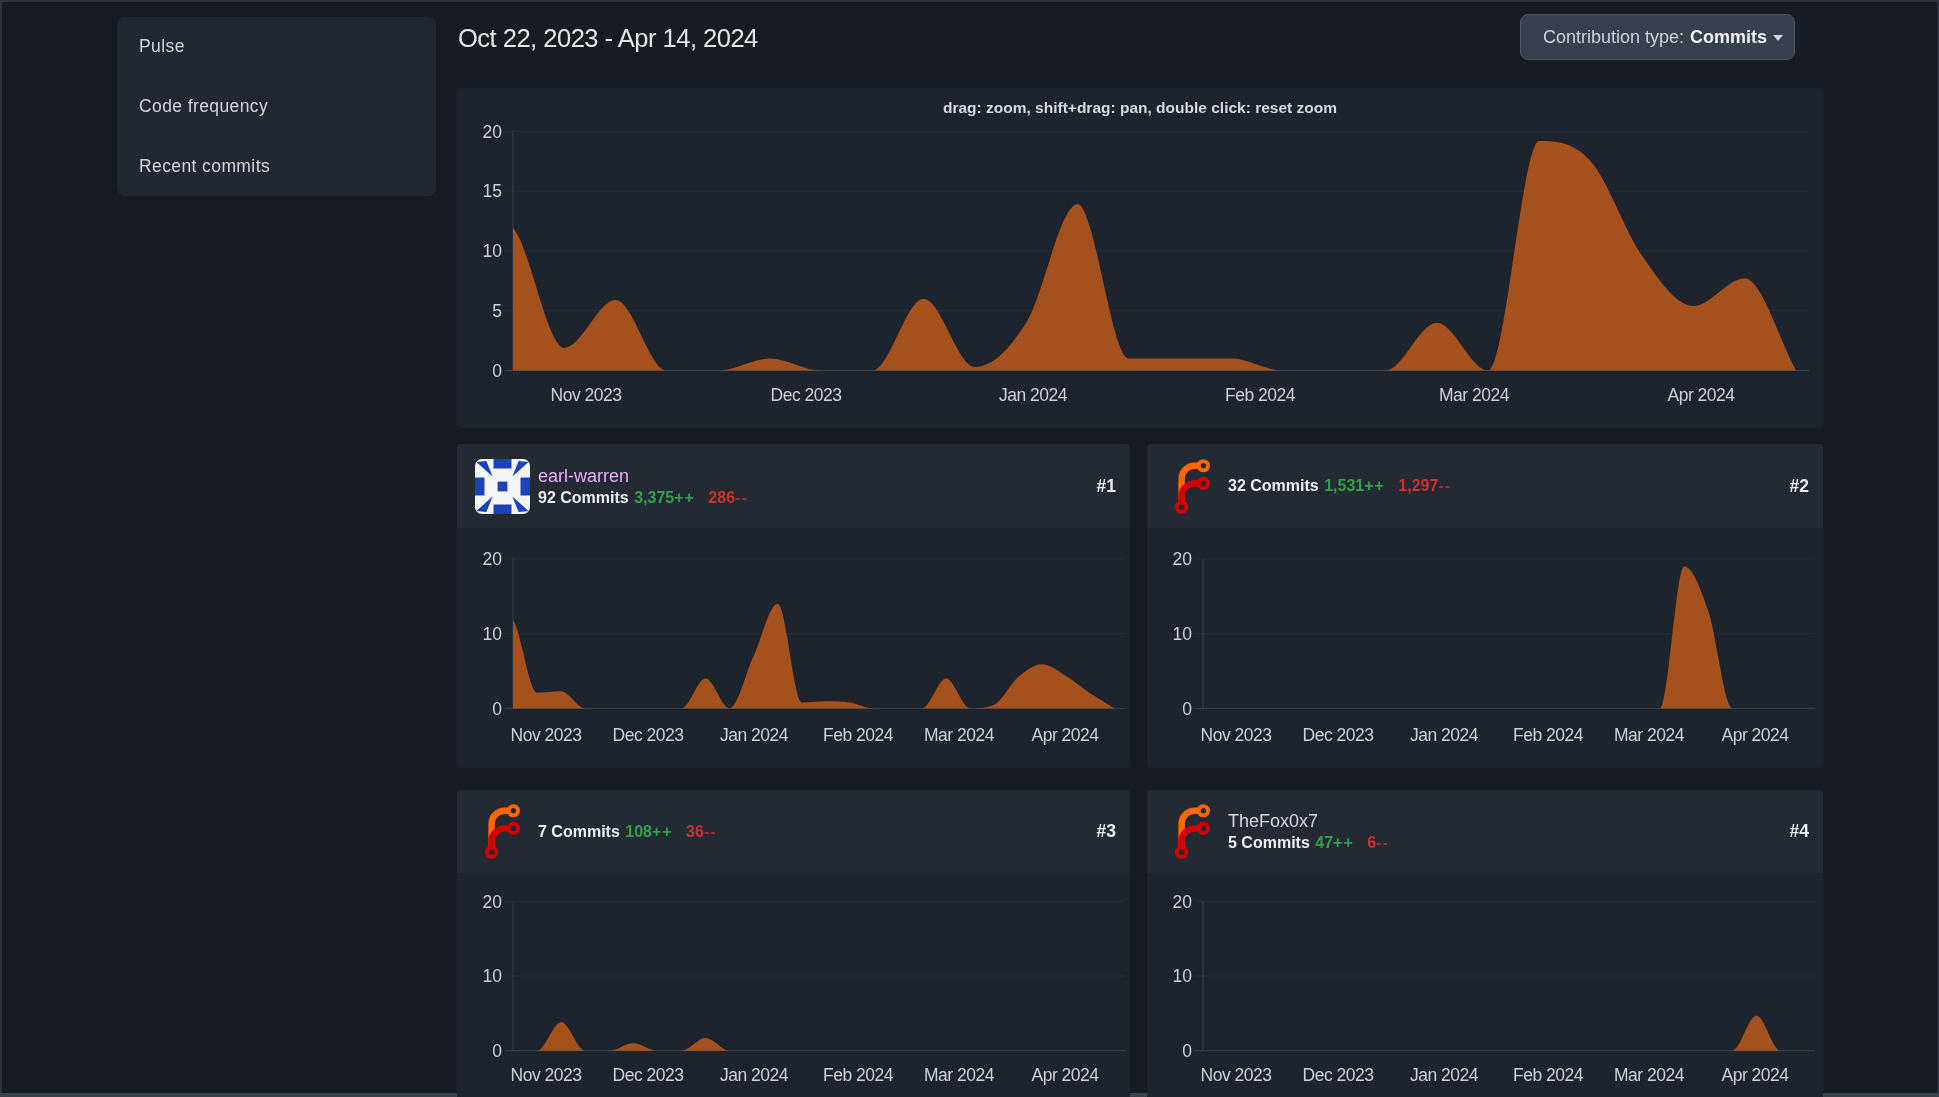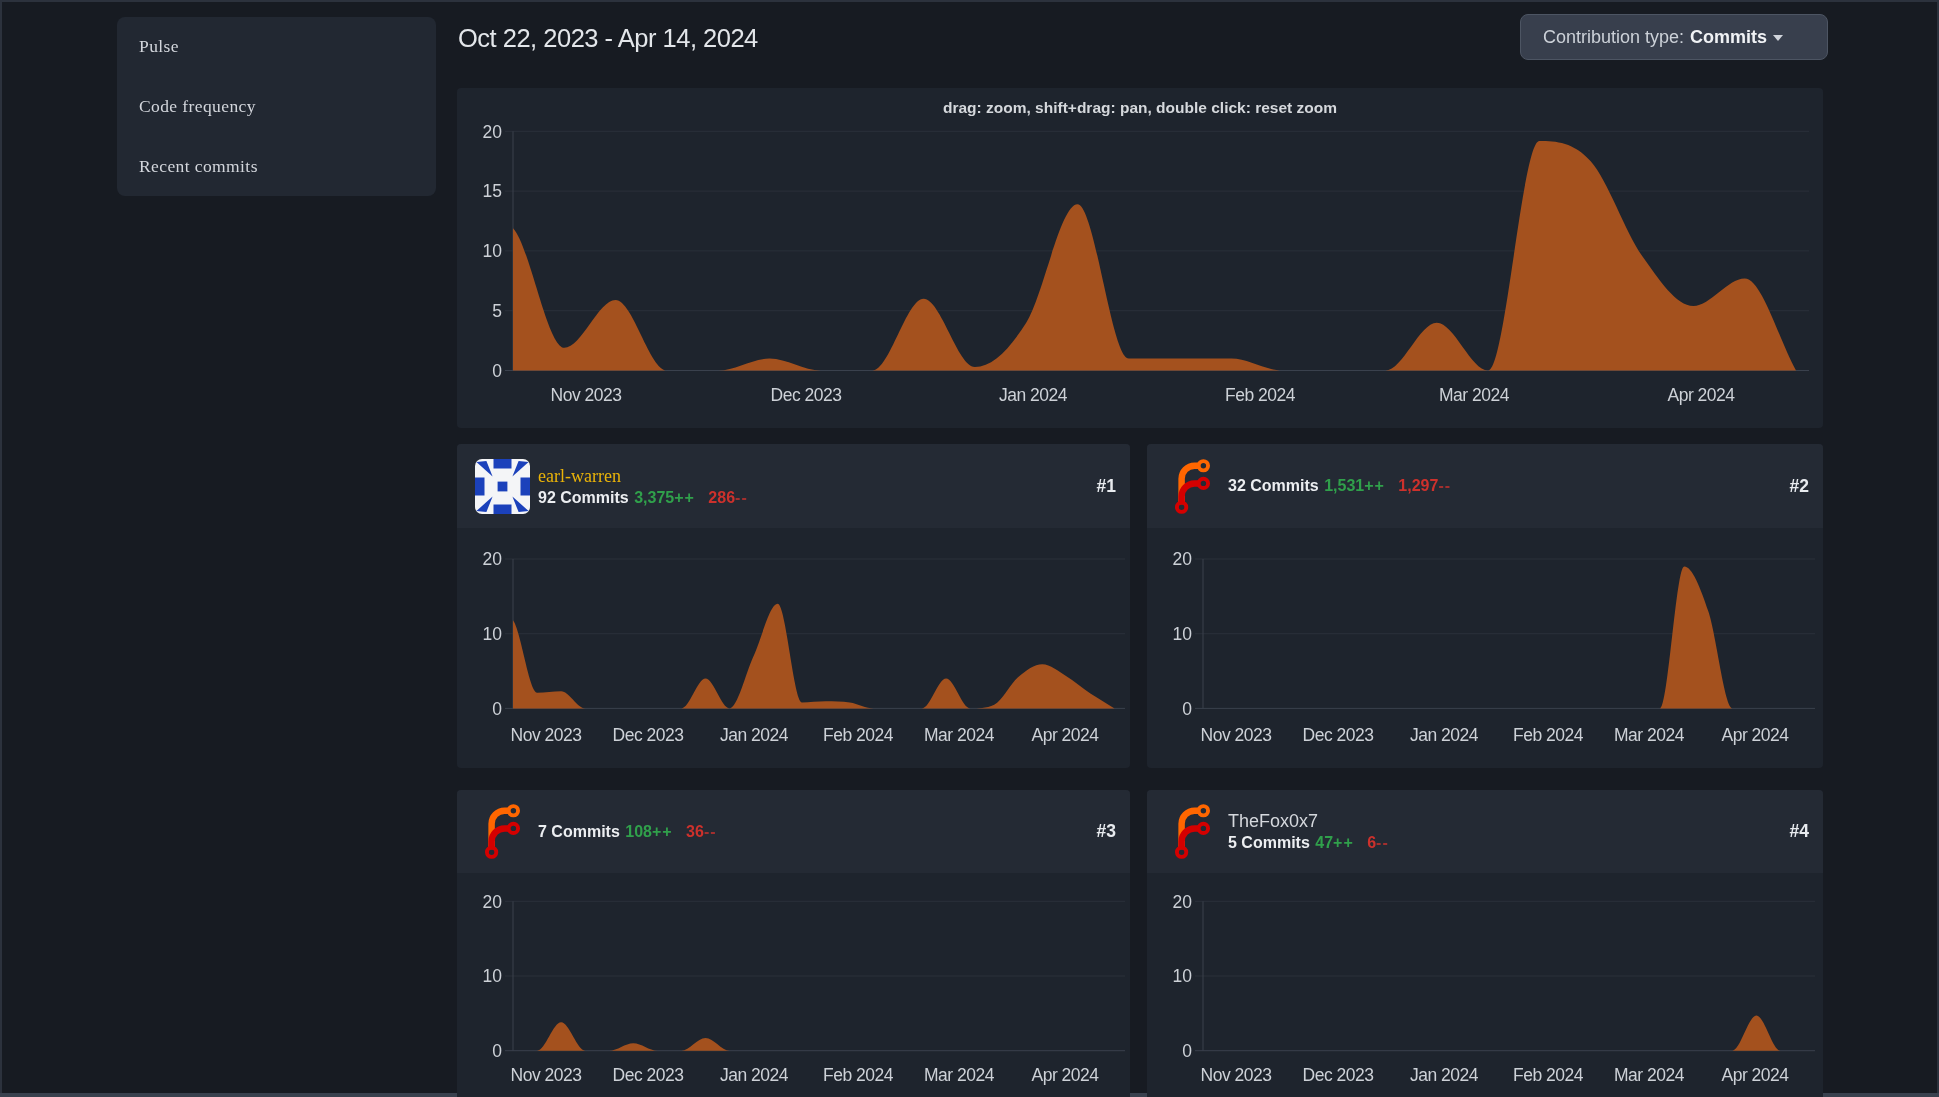--- a/index.html
+++ b/index.html
@@ -1,33 +1,33 @@
 <!DOCTYPE html>
 <html><head><meta charset="utf-8"><title>Contributors</title><style>
 * { margin:0; padding:0; box-sizing:border-box; }
 html,body { width:1939px; height:1097px; }
 body { background:#171b22; font-family:"Liberation Sans",sans-serif; position:relative; overflow:hidden;
   box-shadow: inset 0 0 0 2px #2c323d; }
-.menu { position:absolute; left:117px; top:17px; width:319px; border-radius:8px; overflow:hidden; background:#222832;font-family:Liberation Serif, serif; }
+.menu { position:absolute; left:117px; top:17px; width:319px; border-radius:8px; overflow:hidden; background:#222832; }
 .menu .item { height:59.7px; display:flex; align-items:center; padding-left:22px; color:#d3d6dc; font-size:17.5px; letter-spacing:0.4px; }
 .menu .item.sel { background:#2b323d; color:#dfe2e7; }
 h1 { position:absolute; left:458px; top:25px; font-size:25.5px; line-height:26px; font-weight:400; color:#e3e6ea; letter-spacing:-0.5px; }
-.btn { position:absolute; left:1520px; top:14px; width:308px; height:46px; background:#383f4d; border:1px solid #4d5563;
+.btn { position:absolute; left:1520px; top:14px; width:275px; height:46px; background:#383f4d; border:1px solid #4d5563;
   border-radius:8px; color:#ccd1d8; font-size:18px; display:flex; align-items:center; justify-content:flex-start; padding-left:22px; gap:6px; }
 .btn b { color:#f0f2f5; }
 .caret { width:0; height:0; border-left:5.5px solid transparent; border-right:5.5px solid transparent; border-top:6px solid #d0d4db; margin-top:2px; }
 .panel { position:absolute; background:#1e242d; border-radius:4px; }
 .mainchart { left:457px; top:88px; width:1366px; height:340px; }
 .card { position:absolute; width:673px; height:324px; background:#1e242d; border-radius:4px; overflow:hidden; }
 .chead { background:#242a34; display:flex; align-items:center; padding:0 14px 0 18px; }
 .avatar { width:55px; height:55px; flex:0 0 55px; }
 .avatar svg { display:block; }
 .cinfo { margin-left:8px; flex:1 1 auto; }
 .cname { font-size:18px; color:#d5d8dd; margin-bottom:2px; }
-.cname.orange { color:#eab308;font-family:Liberation Serif, serif; }
+.cname.orange { color:#f0abfc; }
 .cstats { font-size:16px; font-weight:bold; }
 .cstats .w { color:#eceef1; }
 .cstats .g { color:#30a04b; margin-left:1px; }
 .cstats .r { color:#cd312c; margin-left:9px; }
 .cstats .sg { letter-spacing:1px; }
 .cstats .sr { opacity:0.75; letter-spacing:1px; }
 .rank { font-size:17.5px; font-weight:bold; color:#e8ebef; }
 svg text { font-family:"Liberation Sans",sans-serif; }
 </style></head>
 <body>

